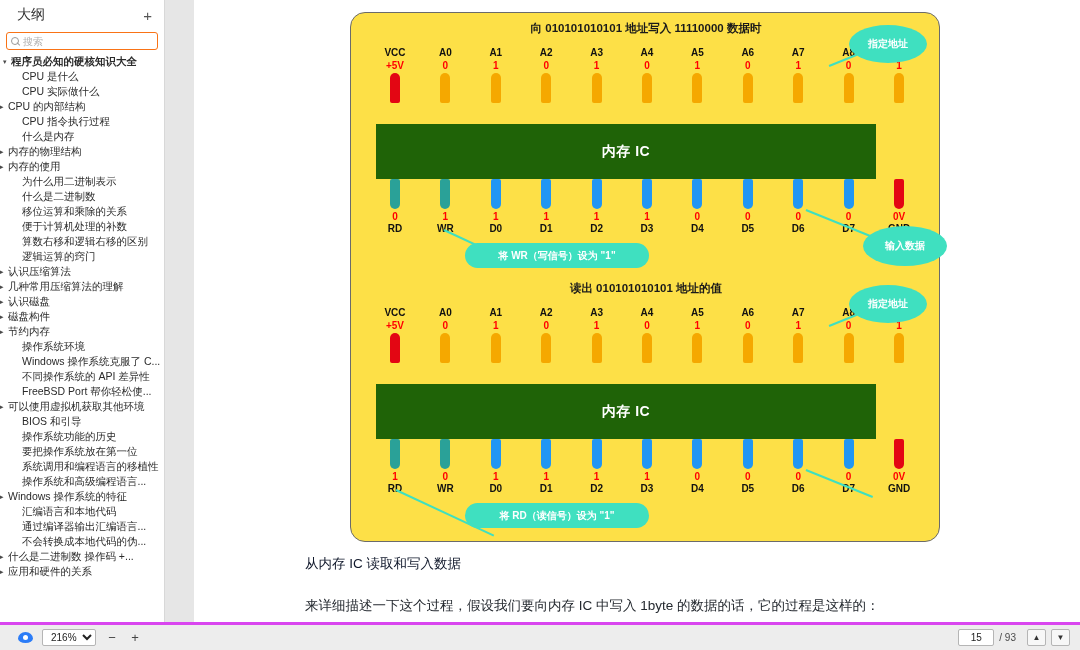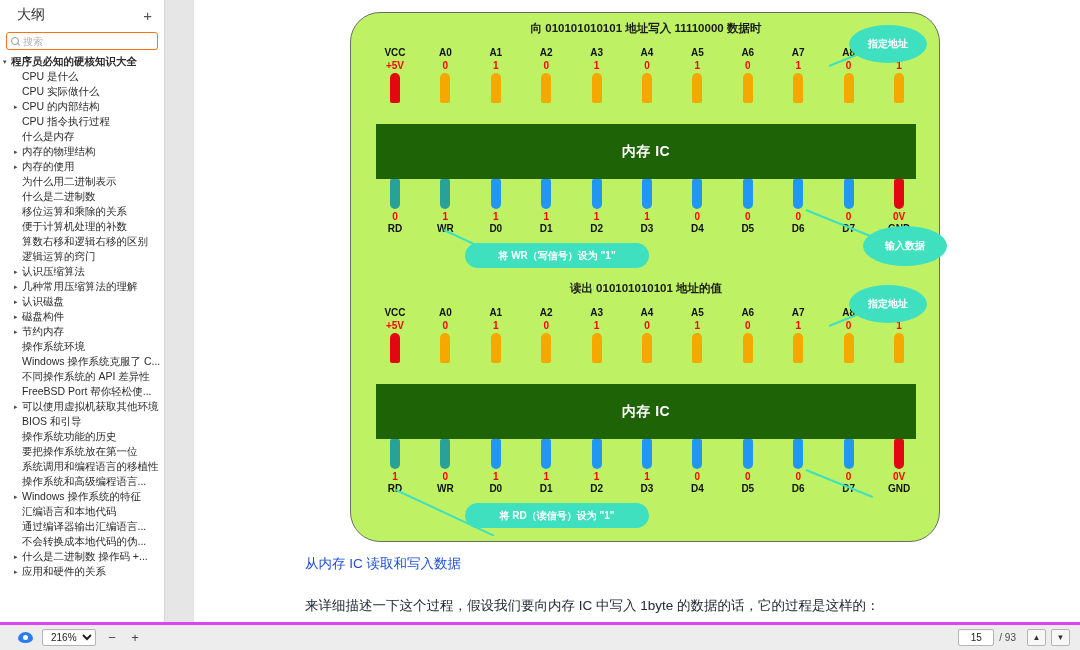--- a/index.html
+++ b/index.html
@@ -58,21 +58,21 @@
     font-size: 10.5px; line-height: 15px; height: 15px;
     color: #2b2b2b; white-space: nowrap; overflow: hidden;
     cursor: pointer; padding-right: 2px;
   }
   .tri {
     flex: 0 0 8px; width: 8px; font-size: 7px; line-height: 15px;
     color: #4a4a4a; text-align: left;
   }
   .outline-label { overflow: hidden; text-overflow: clip; }
   .lvl0 { padding-left: 3px; font-weight: 700; }
-  .lvl1 { padding-left: 14px; }
+  .lvl1 { }
   .lvl1n { padding-left: 22px; text-align: center; }
   .lvl0 .outline-label { font-weight: 700; }
 
   
   #viewer {
     position: absolute; left: 165px; top: 0;
     width: 915px; height: 622px;
     background: #ffffff;
   }
   #gutter {
@@ -83,36 +83,36 @@
     position: absolute; left: 29px; top: 0;
     width: 886px; height: 622px;
     background: #ffffff;
   }
 
   
   #figure-frame {
     position: absolute; left: 156px; top: 12px;
     width: 590px; height: 530px;
     border: 1.2px solid #6b6b6b;
-    border-radius: 30px;
-    background: #bef264;
+    border-radius: 15px;
+    background: #fde047;
   }
 
   
   .diagram { position: absolute; left: 0; width: 590px; }
   #diagram-1 { top: 8px; height: 255px; }
   #diagram-2 { top: 268px; height: 255px; }
 
   .diagram-title {
     position: absolute; left: 0; right: 0; top: 0;
     text-align: center; font-size: 11.5px; font-weight: 700; color: #1a1a1a;
   }
 
   .ic-body {
-    position: absolute; left: 25px; width: 540px;
+    position: absolute; left: 25px; width: 500px;
     height: 55px;
     background: #1f6307;
     display: flex; align-items: center; justify-content: center;
     color: #ffffff; font-size: 14px; font-weight: 700;
     letter-spacing: 0.5px;
   }
   #ic-body-1 { top: 103px; }
   #ic-body-2 { top: 103px; }
 
   
@@ -144,21 +144,21 @@
   .leader {
     position: absolute; background: #3fe0c0; height: 1.6px;
     transform-origin: left center;
   }
 
   
   .body-text {
     position: absolute; left: 111px;
     font-size: 13.5px; color: #24292f; line-height: 20px;
   }
-  #sub-heading { top: 554px; font-size: 13.5px; font-weight: 400; color: #1d4ed8; }
+  #sub-heading { top: 554px; font-size: 13.5px; font-weight: 400; color: #0f172a; }
   #para-1 { top: 596px; }
 
   
   #toolbar {
     position: absolute; left: 0; bottom: 0;
     width: 1080px; height: 28px;
     background: #ededed;
     border-top: 3px solid #d946ef;
     display: flex; align-items: center;
   }

